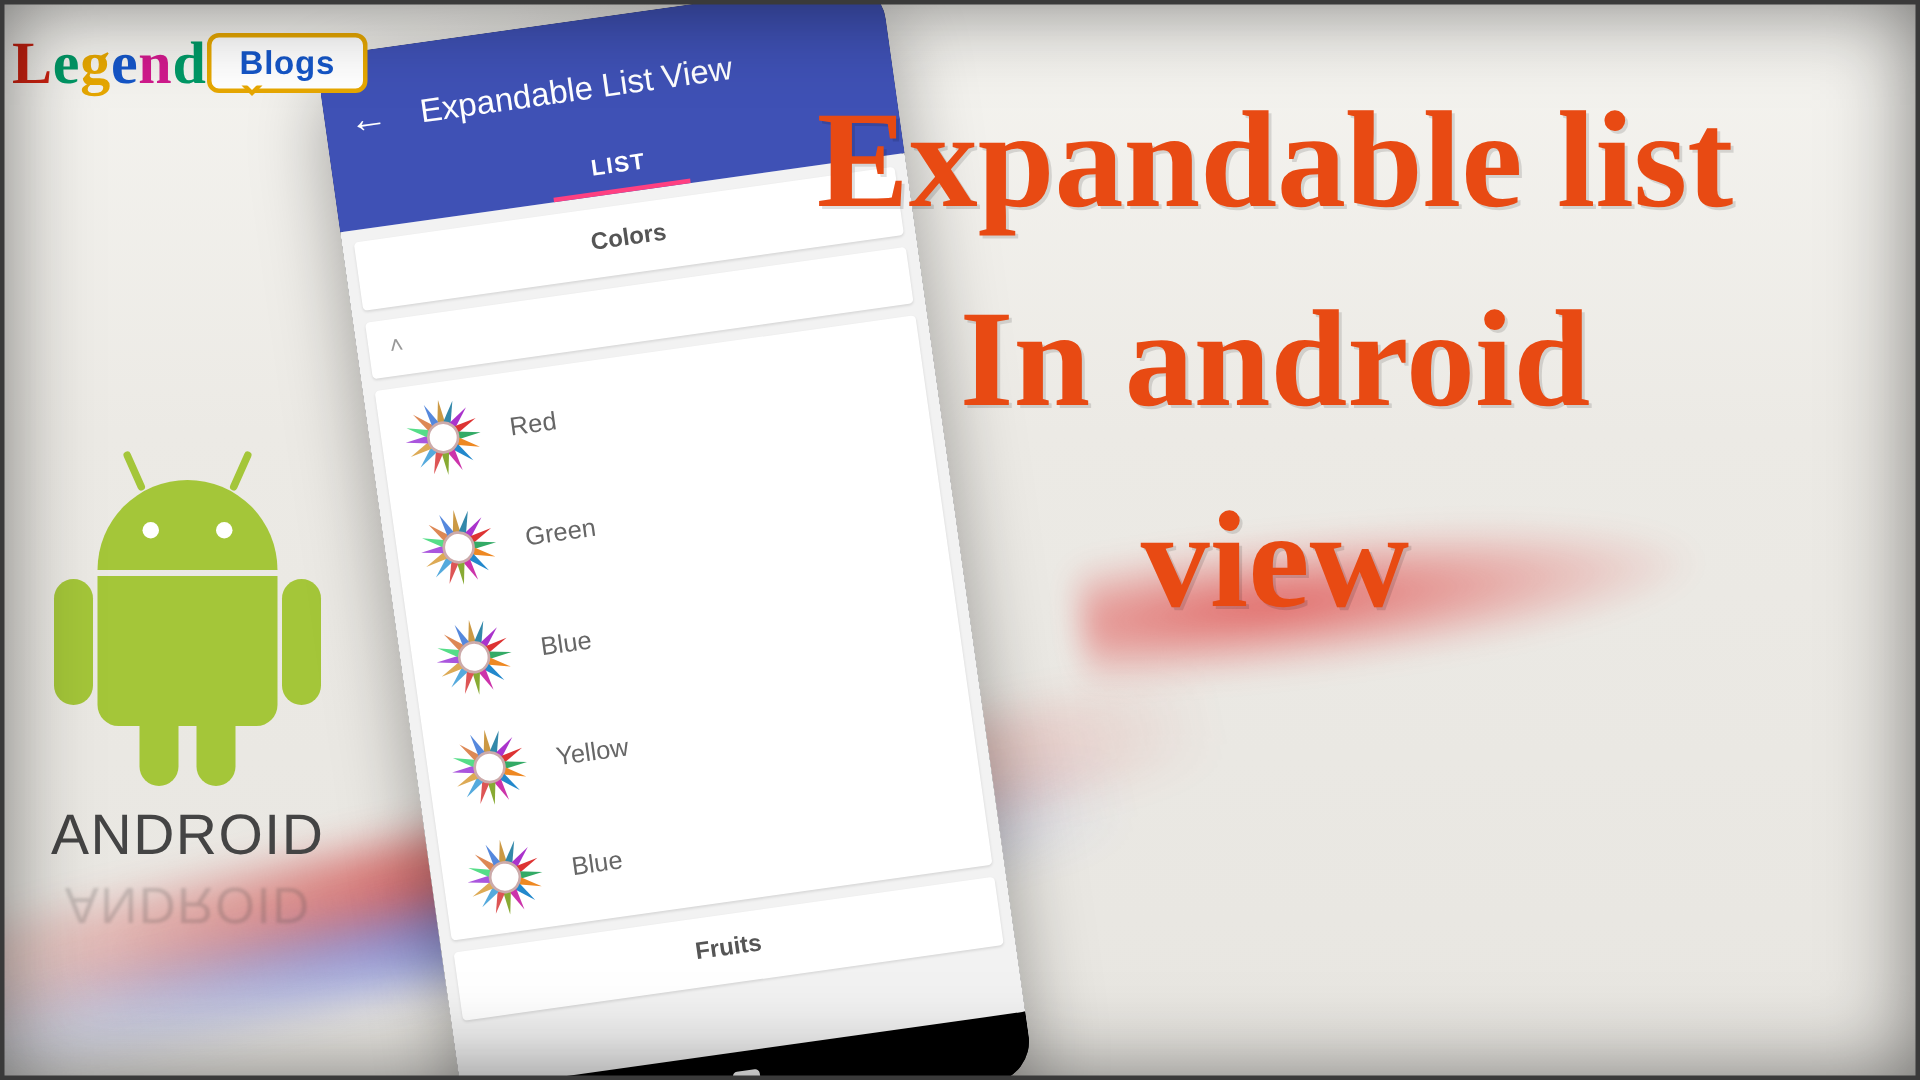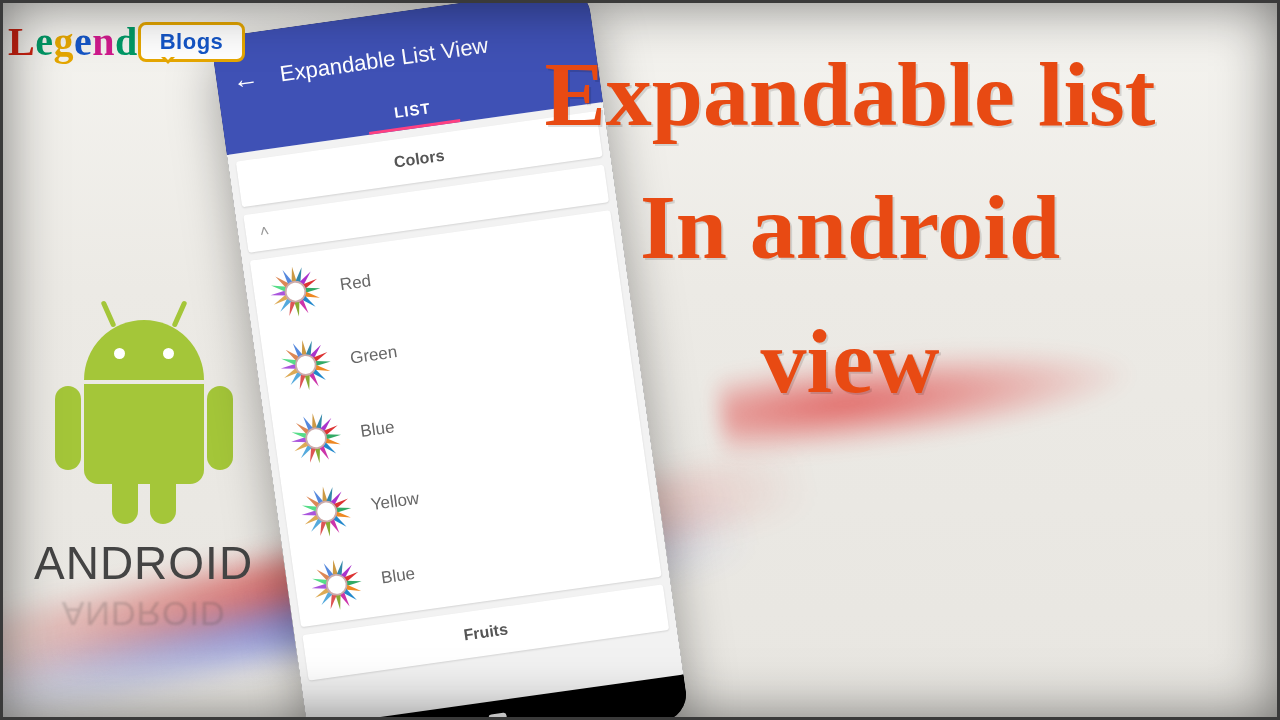--- a/index.html
+++ b/index.html
@@ -151,41 +151,41 @@
     position: absolute;
     width: 26px; height: 40px;
     background: #a4c639;
     border-radius: 0 0 13px 13px;
     bottom: -40px;
   }
   .droid .leg.l { left: 28px; }
   .droid .leg.r { right: 28px; }
   .android-text {
     margin-top: 52px;
-    font-size: 46px;
+    font-size: 38px;
     letter-spacing: 1px;
     color: #444;
     font-family: 'Arial', sans-serif;
     font-weight: 400;
   }
   .android-reflect {
     margin-top: 4px;
     font-size: 34px;
     letter-spacing: 1px;
     color: #444;
     opacity: .22;
     transform: scaleY(-1);
     filter: blur(1px);
   }
 
   
   .headline {
     position: absolute;
     right: 40px;
-    top: 28px;
+    top: 40px;
     width: 780px;
     z-index: 25;
     text-align: center;
     font-family: Georgia, 'Times New Roman', serif;
     font-weight: 700;
     color: #e84a13;
     font-size: 92px;
     line-height: 1.45;
     text-shadow: 2px 2px 0 rgba(0,0,0,.12);
   }

